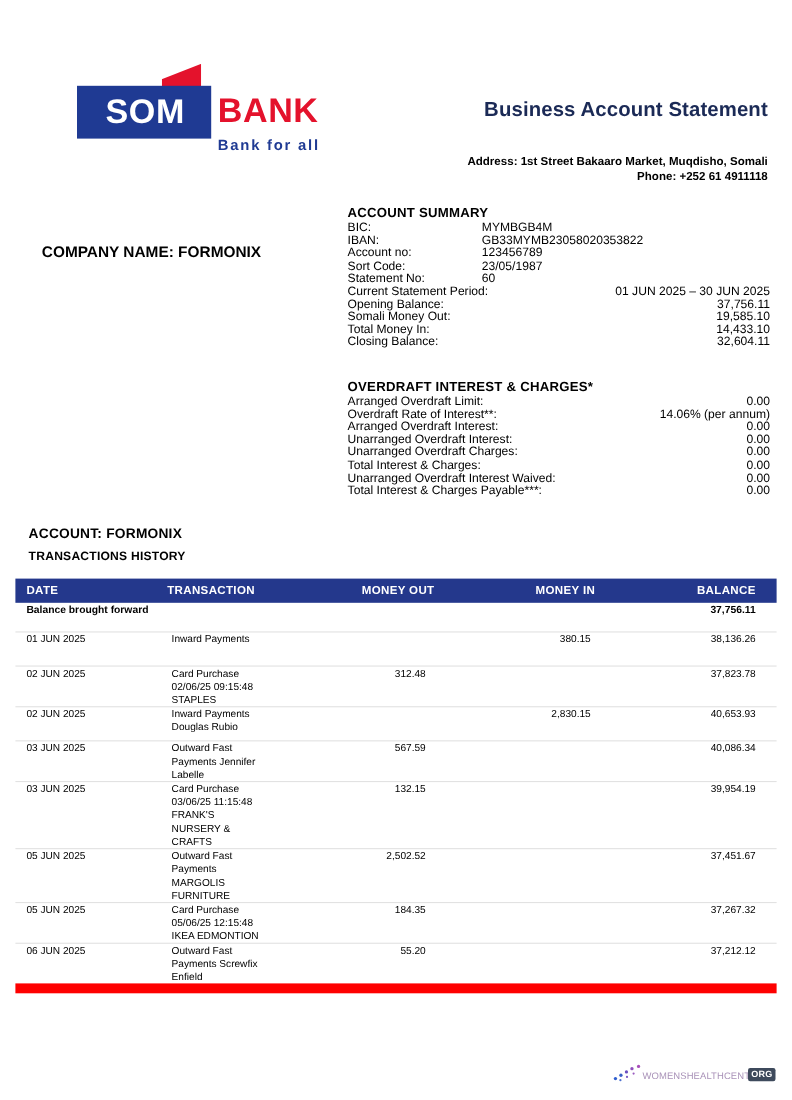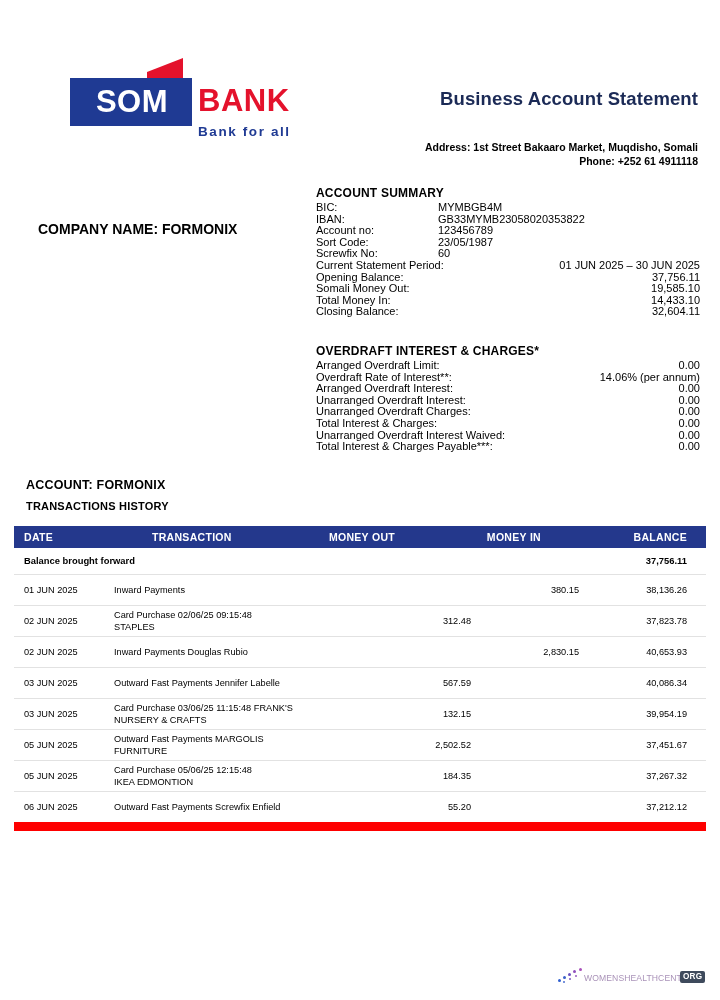--- a/index.html
+++ b/index.html
@@ -182,26 +182,26 @@
     gap: 38px;
   }
   .c-date  { flex: 0 0 86px;  padding-left: 10px; }
   .c-desc  { flex: 1 1 auto;  padding-left: 4px; }
   .c-out   { flex: 0 0 108px; text-align: right; }
   .c-in    { flex: 0 0 108px; text-align: right; }
   .c-bal   { flex: 0 0 108px; text-align: right; padding-right: 19px; }
 
   .row {
     display: flex;
-    align-items: center;
     font-size: 9.2px;
     line-height: 12px;
     border-bottom: 1px solid #e2e2e2;
     min-height: 30px;
     color: #000;
+    gap: 42px;
   }
   .row.brought {
     font-weight: bold;
     min-height: 26px;
     font-size: 9.4px;
   }
   .row .c-desc .l2 { display: block; }
   .red-bar {
     height: 9px;
     background: #fe0000;
@@ -280,21 +280,21 @@
         </div>
       <div class="kv">
           <div class="k">Account no:</div>
           <div class="v">123456789</div>
         </div>
       <div class="kv">
           <div class="k">Sort Code:</div>
           <div class="v">23/05/1987</div>
         </div>
       <div class="kv">
-          <div class="k">Screwfix No:</div>
+          <div class="k">Statement No:</div>
           <div class="v">60</div>
         </div>
     </div>
     <div>
       <div class="kv right">
           <div class="k">Current Statement Period:</div>
           <div class="v">01 JUN 2025 – 30 JUN 2025</div>
         </div>
       <div class="kv right">
           <div class="k">Opening Balance:</div>

